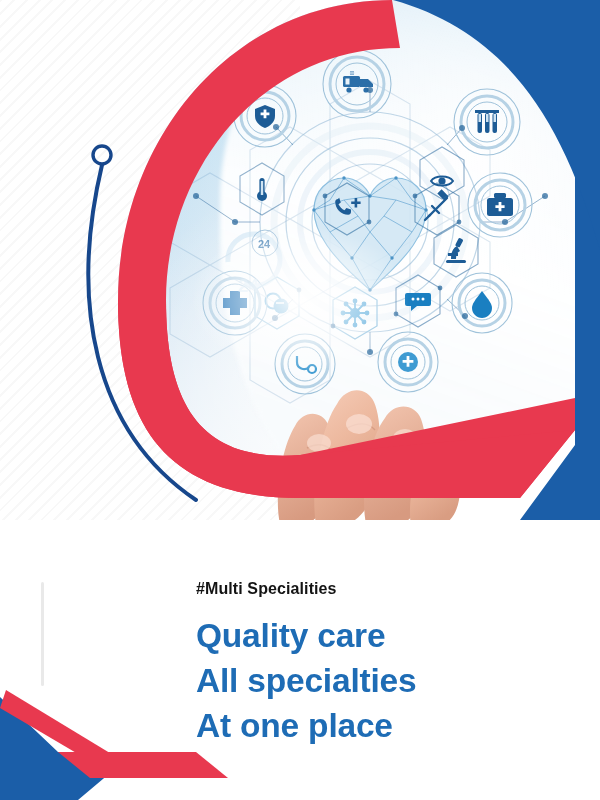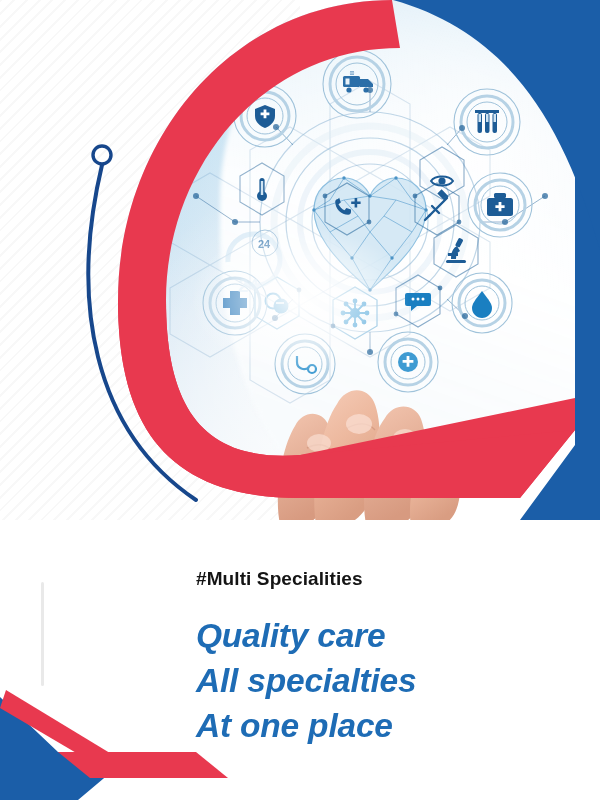--- a/index.html
+++ b/index.html
@@ -35,23 +35,23 @@
         transform:translate(-50%,-50%);
         background:radial-gradient(ellipse at center, rgba(255,255,255,.95) 0%, rgba(255,255,255,.45) 45%, rgba(255,255,255,0) 70%);}
 
   .hand{position:absolute;left:255px;top:330px;width:230px;height:220px;}
 
   .hex-net{position:absolute;left:0;top:0;width:600px;height:520px;opacity:.55;}
 
   
   .content{position:absolute;left:0;top:520px;width:600px;height:280px;background:#fff;}
   .vrule{position:absolute;left:41px;top:62px;width:3px;height:104px;background:#e9e9e9;border-radius:2px;}
-  .tag{position:absolute;left:196px;top:48px;font-size:19px;font-weight:bold;color:#141414;letter-spacing:.1px;}
+  .tag{position:absolute;left:196px;top:60px;font-size:16px;font-weight:bold;color:#141414;letter-spacing:.1px;}
   .headline{position:absolute;left:196px;top:93px;font-size:33.5px;line-height:45px;
-            font-weight:bold;color:#1E6CB5;letter-spacing:-.2px;white-space:pre;font-style:italic;}
+            font-weight:bold;color:#1E6CB5;letter-spacing:-.2px;white-space:pre;}
 
   .corner{position:absolute;left:0;top:690px;width:260px;height:110px;}
 </style>
 </head>
 <body>
 
 <div id="poster">
 
   <div class="hero">
 

